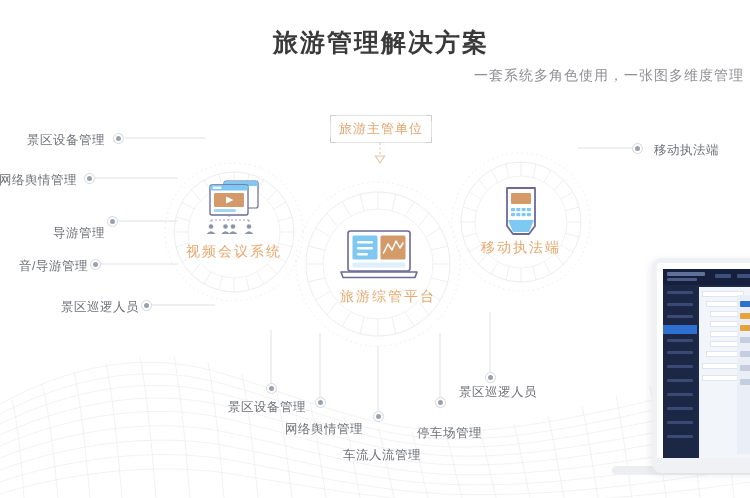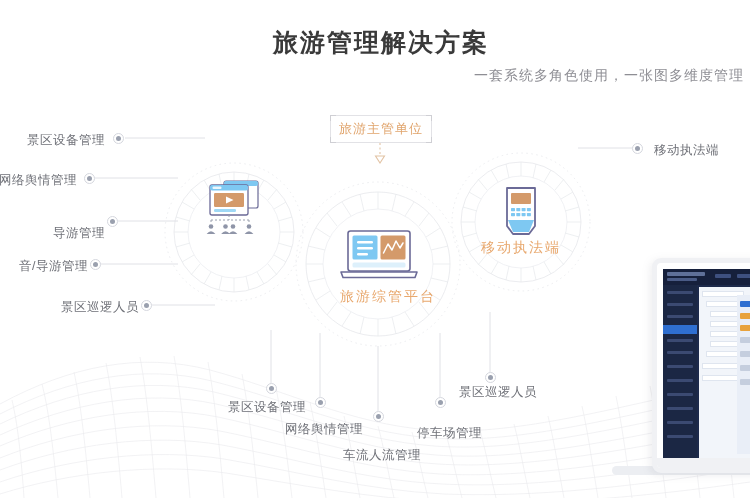--- a/index.html
+++ b/index.html
@@ -273,20 +273,21 @@
       <circle cx="9" cy="49.5" r="2.3"></circle>
         <path d="M4.6 57 Q9 51.5 13.4 57 Z"></path>
       <circle cx="23.5" cy="49.5" r="2.3"></circle>
         <path d="M19.1 57 Q23.5 51.5 27.9 57 Z"></path>
       <circle cx="31" cy="49.5" r="2.3"></circle>
         <path d="M26.6 57 Q31 51.5 35.4 57 Z"></path>
       <circle cx="47" cy="49.5" r="2.3"></circle>
         <path d="M42.6 57 Q47 51.5 51.4 57 Z"></path>
     </g>
   </svg>
+  <div class="cap" style="left:174px;top:243px;width:120px;">视频会议系统</div>
 
   <svg class="icon-wrap" style="left:336px;top:230px;width:86px;height:50px;" viewBox="0 0 86 50">
     <rect x="12" y="1" width="62" height="40" rx="2.5" fill="#ffffff" stroke="#6b6a97" stroke-width="1.6"></rect>
     <rect x="16.5" y="5.5" width="25" height="24" rx="1.5" fill="#7ec8f2"></rect>
     <rect x="21" y="11" width="16" height="2.6" rx="1.3" fill="#ffffff"></rect>
     <rect x="21" y="17" width="16" height="2.6" rx="1.3" fill="#ffffff"></rect>
     <rect x="21" y="23" width="11" height="2.6" rx="1.3" fill="#ffffff"></rect>
     <rect x="44.5" y="5.5" width="25" height="24" rx="1.5" fill="#d49a6a"></rect>
     <polyline points="47.5,23 52,14 56,20 60,11 64,18 67,13" fill="none" stroke="#ffffff" stroke-width="1.5" stroke-linejoin="round" stroke-linecap="round"></polyline>
     <rect x="16.5" y="32.5" width="53" height="5" rx="1.5" fill="#ddf0fb"></rect>

